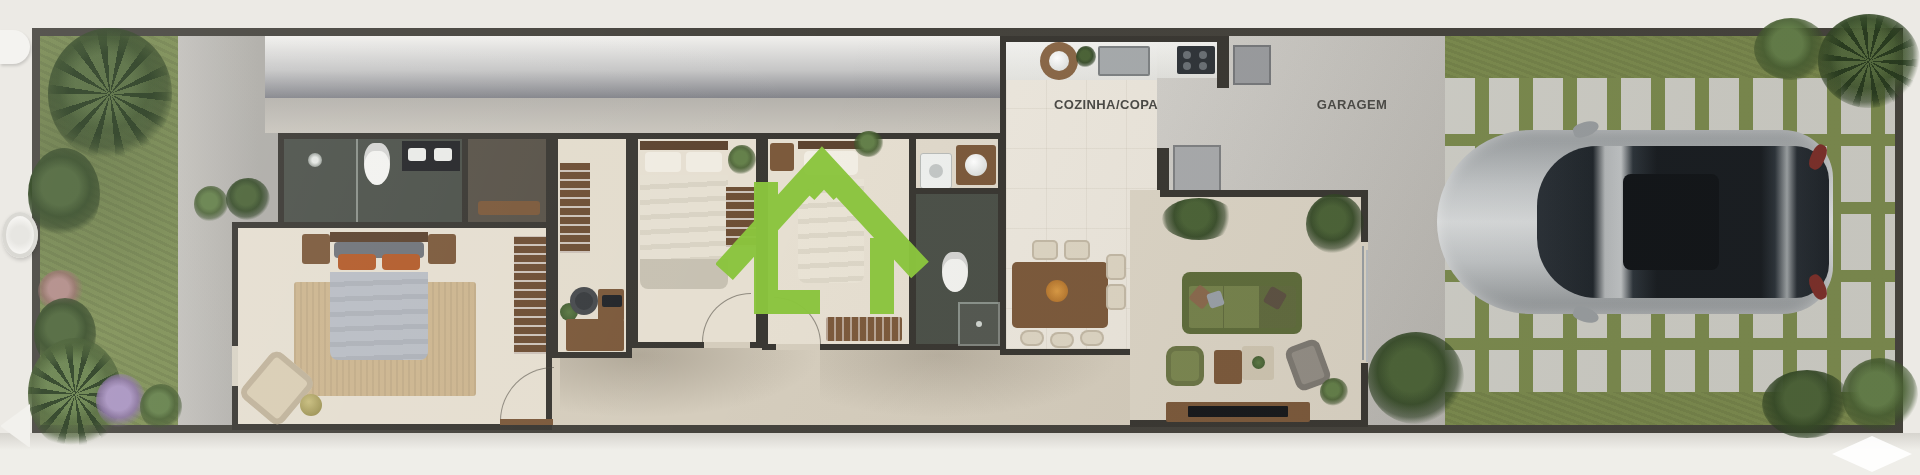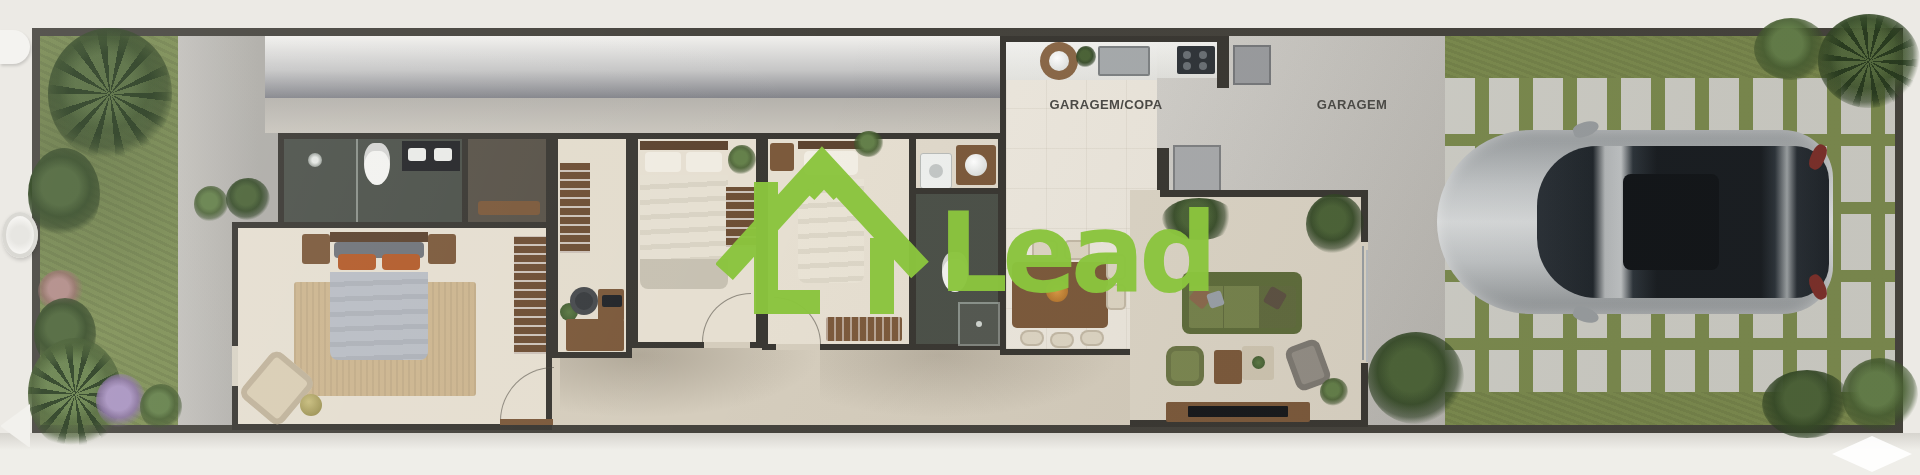--- a/index.html
+++ b/index.html
@@ -253,27 +253,26 @@
   <div class="abs" style="left:2px;top:212px;width:36px;height:46px;border-radius:50%;
               background:radial-gradient(circle,#e7e6e2 30%,#f6f5f2 60%);box-shadow:1px 2px 4px rgba(0,0,0,.18), inset 0 0 0 4px rgba(200,198,192,.6);"></div>
   <div class="abs" style="left:0;top:404px;width:30px;height:44px;background:#f2f1ed;
               clip-path:polygon(100% 0,100% 100%,0 50%);box-shadow:1px 2px 3px rgba(0,0,0,.12);"></div>
   <div class="abs" style="left:1832px;top:436px;width:80px;height:36px;background:rgba(255,255,255,.9);
               clip-path:polygon(50% 0,100% 50%,50% 100%,0 50%);"></div>
 
   <div class="abs" style="left:32px;top:28px;width:1871px;height:405px;pointer-events:none;
               background:linear-gradient(110deg,rgba(255,255,255,.10),rgba(0,0,0,0) 40%,rgba(60,50,40,.08) 85%);"></div>
 
-  <div class="label" style="left:1030px;top:97px;width:152px;">GARAGEM/COPA</div>
+  <div class="label" style="left:1030px;top:97px;width:152px;">COZINHA/COPA</div>
   <div class="label" style="left:1276px;top:97px;width:152px;text-align:center;">GARAGEM</div>
 
   <div class="abs" style="left:716px;top:138px;width:560px;height:230px;opacity:.97;">
     <svg width="216" height="226" viewBox="0 0 216 226" style="position:absolute;left:0;top:0;">
       <polyline points="8,134 106,26 204,132" fill="none" stroke="#8bc53e" stroke-width="24"></polyline>
       <polyline points="94,58 108,43 122,58" fill="none" stroke="#8bc53e" stroke-width="12"></polyline>
       <rect x="38" y="44" width="24" height="132" fill="#8bc53e"></rect>
       <rect x="38" y="152" width="66" height="24" fill="#8bc53e"></rect>
       <rect x="154" y="100" width="24" height="76" fill="#8bc53e"></rect>
     </svg>
-    <div class="abs logo-green" style="left:222px;top:60px;font-family:'DejaVu Sans',sans-serif;font-size:110px;font-weight:800;letter-spacing:-6px;line-height:1;">Lead</div>
   </div>
 
 </div>
 
 </body></html>

